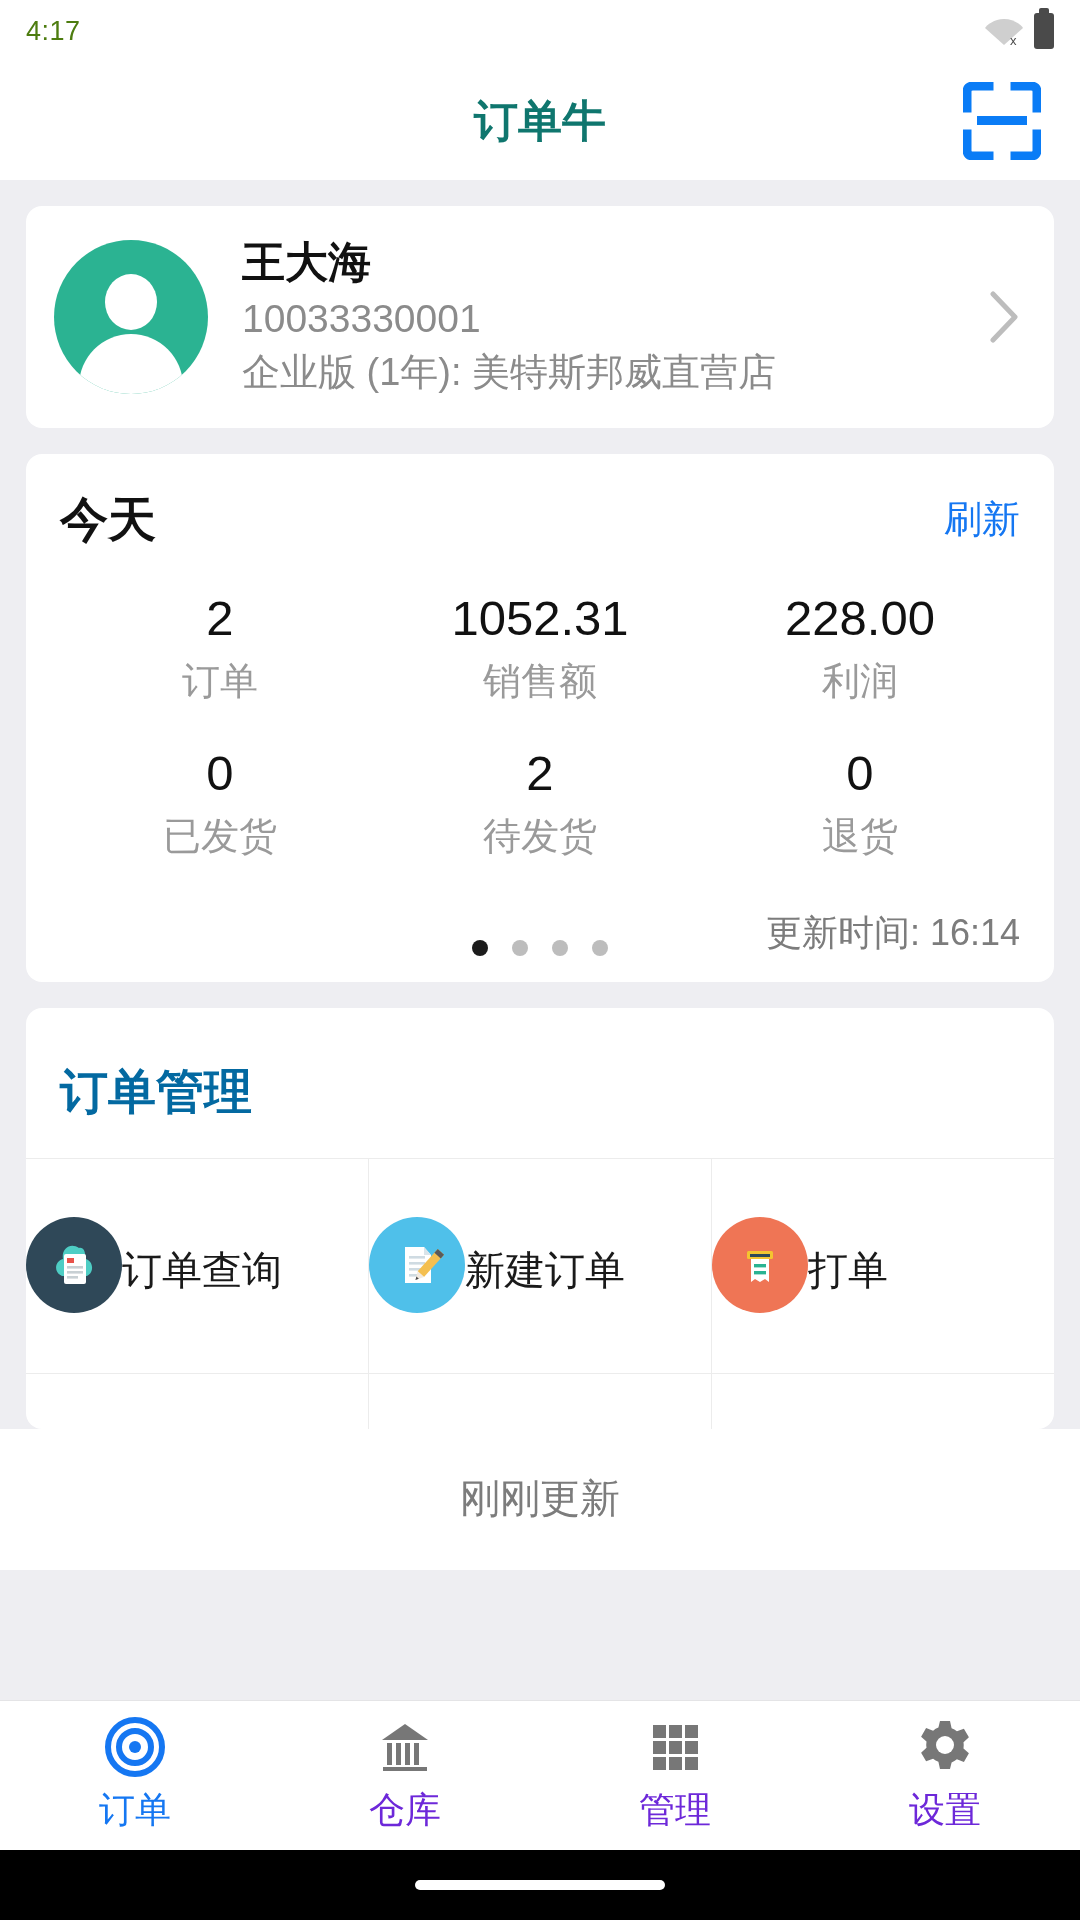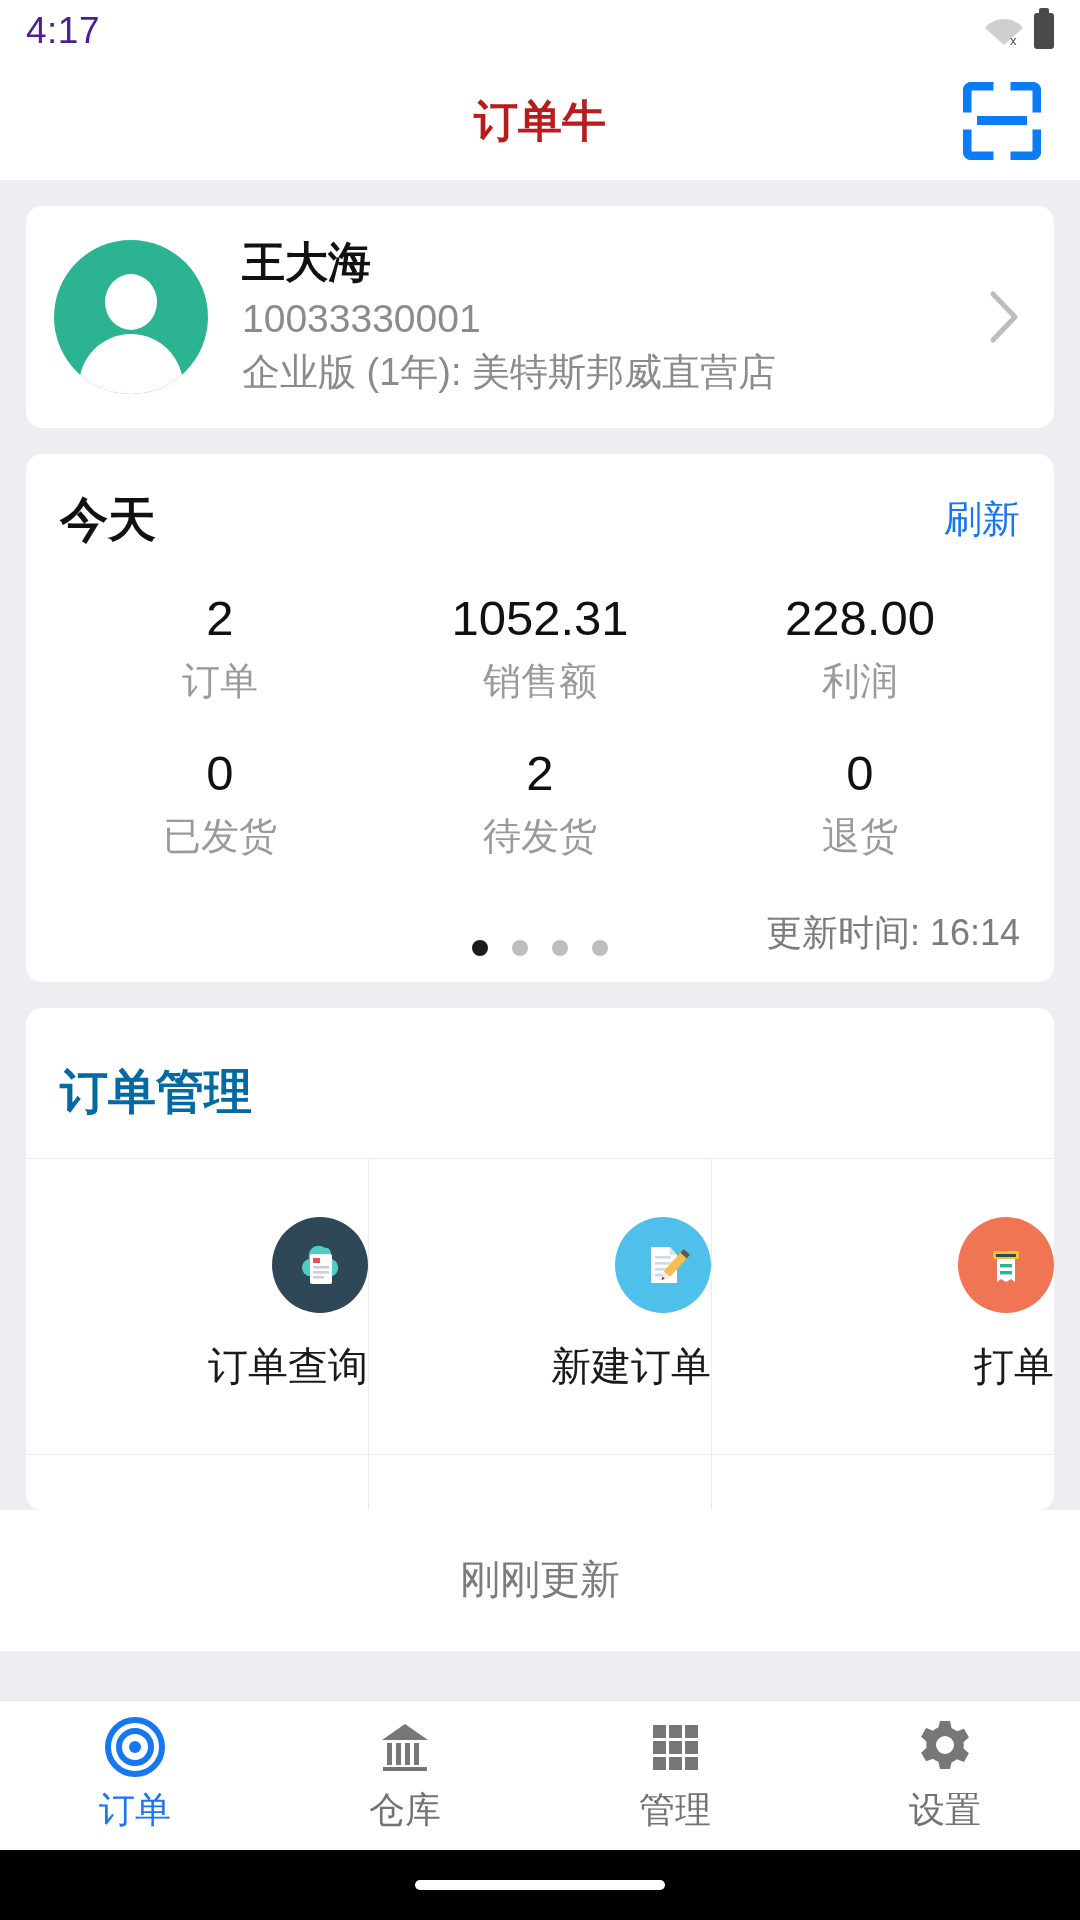--- a/index.html
+++ b/index.html
@@ -10,36 +10,36 @@
     overflow:hidden;
   }
   #app { position:relative; width:1080px; height:1920px; display:flex; flex-direction:column; background:#eeeef2; }
 
   
   .statusbar {
     height:62px; background:#ffffff; flex:0 0 auto;
     display:flex; align-items:center; justify-content:space-between;
     padding:0 26px;
   }
-  .status-time { font-size:37px; color:#4c1d95; letter-spacing:0.5px; }
+  .status-time { font-size:27px; color:#4d7c0f; letter-spacing:0.5px; }
   .status-right { display:flex; align-items:center; gap:10px; }
   .wifi-off { position:relative; width:40px; height:32px; }
   .wifi-off svg { display:block; }
   .battery { width:20px; height:36px; background:#4a4a4a; border-radius:3px; position:relative; }
   .battery:before {
     content:""; position:absolute; top:-5px; left:5px; width:10px; height:5px;
     background:#4a4a4a; border-radius:2px 2px 0 0;
   }
 
   
   .titlebar {
     height:118px; background:#ffffff; flex:0 0 auto;
     display:flex; align-items:center; justify-content:center; position:relative;
   }
-  .app-title { font-size:44px; font-weight:bold; color:#b91c1c; }
+  .app-title { font-size:44px; font-weight:bold; color:#0f766e; }
   .scan-btn {
     position:absolute; right:36px; top:50%; transform:translateY(-50%);
     width:84px; height:84px; display:flex; align-items:center; justify-content:center;
   }
 
   
   .scroll { flex:1 1 auto; overflow:hidden; padding:0 26px; }
 
   .card {
     background:#ffffff; border-radius:16px; margin-top:26px;
@@ -84,21 +84,21 @@
   .updated {
     position:absolute; right:0; top:50%; transform:translateY(-50%);
     font-size:36px; color:#7c7c7c;
   }
 
   
   .om-title { font-size:48px; font-weight:bold; color:#0369a1; padding:52px 34px 34px; }
   .grid { display:flex; border-top:1px solid #ececec; }
   .grid-cell {
     flex:1 1 0; border-right:1px solid #ececec;
-    display:flex; flex-direction:column; align-items:flex-end;
+    display:flex; align-items:flex-start;
     padding:58px 0 60px;
   }
   .grid-cell:last-child { border-right:none; }
   .icon-circle {
     width:96px; height:96px; border-radius:50%;
     display:flex; align-items:center; justify-content:center; position:relative;
   }
   .grid-label { font-size:40px; color:#1a1a1a; margin-top:26px; }
   .grid-row2 { display:flex; border-top:1px solid #ececec; height:56px; }
   .grid-row2 .grid-cell { padding:0; }
@@ -111,21 +111,21 @@
 
   
   .tabbar {
     flex:0 0 auto; height:150px; background:#ffffff;
     border-top:1px solid #e4e4e6; display:flex;
   }
   .tab {
     flex:1 1 0; display:flex; flex-direction:column;
     align-items:center; justify-content:center; gap:8px;
   }
-  .tab-label { font-size:36px; color:#737373; }
+  .tab-label { font-size:36px; color:#6d28d9; }
   .tab.active .tab-label { color:#1577f2; }
   .navbar-home { flex:0 0 auto; height:70px; background:#000000;
     display:flex; align-items:center; justify-content:center; }
   .home-pill { width:250px; height:10px; border-radius:5px; background:#ffffff; }
 </style>
 </head>
 <body>
 
 <div id="app">
 

